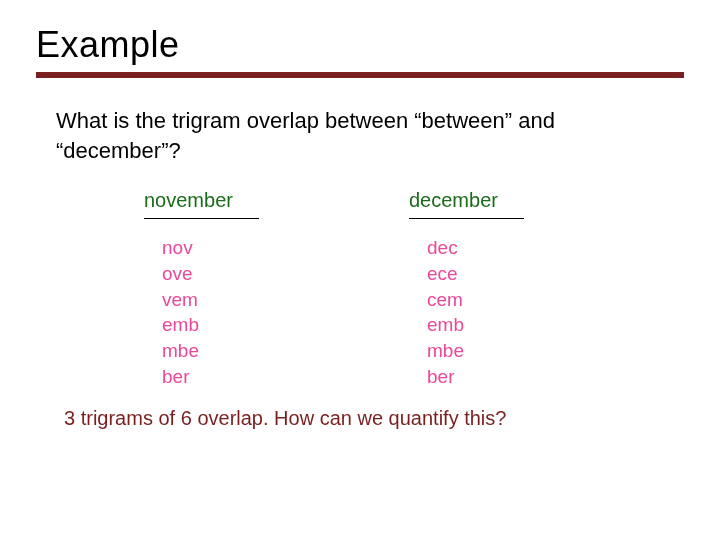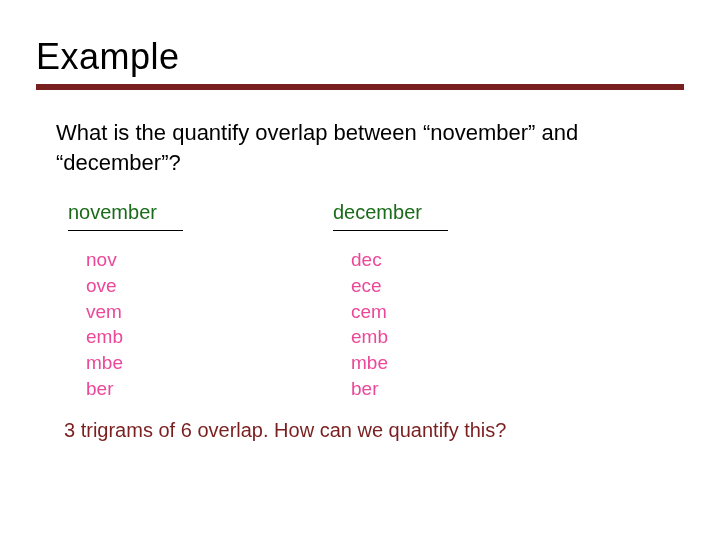--- a/index.html
+++ b/index.html
@@ -8,21 +8,21 @@
     width: 720px;
     height: 540px;
     background: #fff;
     font-family: Verdana, Geneva, sans-serif;
     color: #000;
   }
   .slide {
     box-sizing: border-box;
     width: 720px;
     height: 540px;
-    padding: 36px 36px 20px 36px;
+    padding: 24px 36px 20px 36px;
     position: relative;
   }
   .title {
     font-family: Arial, Helvetica, sans-serif;
     font-size: 36px;
     font-weight: 400;
     margin: 0 0 6px 0;
     letter-spacing: 0.5px;
   }
   .rule {
@@ -34,21 +34,21 @@
     font-family: Arial, Helvetica, sans-serif;
     font-size: 22px;
     line-height: 1.35;
     margin: 0 0 24px 20px;
     max-width: 580px;
   }
   .columns {
     display: flex;
     justify-content: flex-start;
     gap: 150px;
-    margin-left: 32px;
+    margin-left: 108px;
   }
   .col {
     display: flex;
     flex-direction: column;
     align-items: flex-start;
   }
   .col-head {
     font-size: 20px;
     color: #1a6b1a;
     margin: 0;
@@ -74,21 +74,21 @@
     margin-left: 28px;
   }
 </style>
 </head>
 <body>
 
 <div class="slide">
   <h1 class="title">Example</h1>
   <div class="rule"></div>
 
-  <p class="question">What is the quantify overlap between “november” and “december”?</p>
+  <p class="question">What is the trigram overlap between “between” and “december”?</p>
 
   <div class="columns">
     <div class="col">
       <div class="col-head">november</div>
       <div class="col-rule"></div>
       <div class="tri-list">
         <div class="tri">nov</div>
         <div class="tri">ove</div>
         <div class="tri">vem</div>
         <div class="tri">emb</div>

